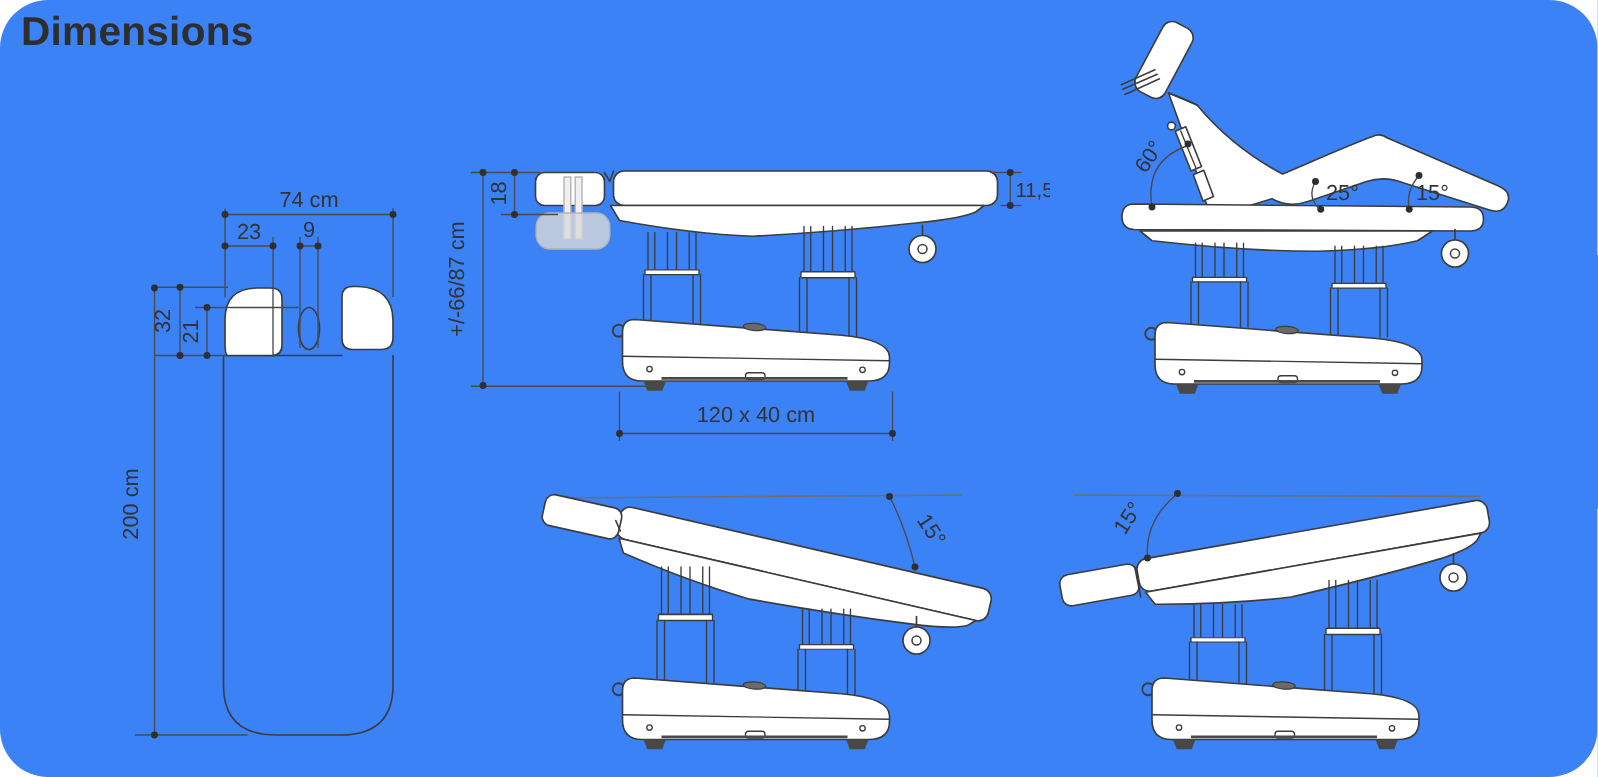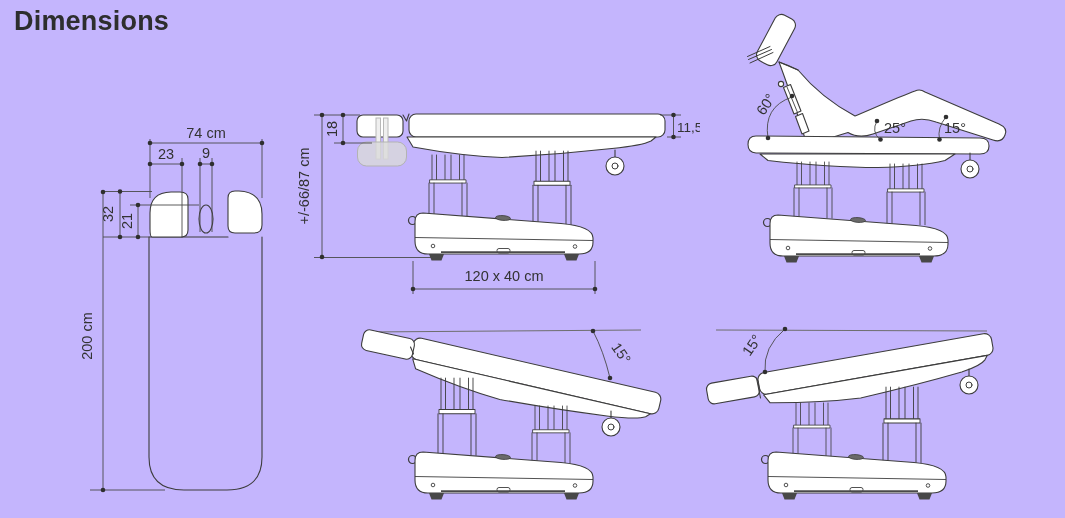--- a/index.html
+++ b/index.html
@@ -1,17 +1,17 @@
 <!DOCTYPE html>
 <html><head>
 <meta charset="utf-8">
 <style>
   html,body{margin:0;padding:0;background:#fff;}
-  #stage{position:relative;width:1065px;height:518px;background:#c4b5fd;overflow:hidden;
-         font-family:"Liberation Sans",sans-serif;}
+  #stage{position:relative;width:1065px;height:518px;background:#3b82f6;overflow:hidden;
+         font-family:"Liberation Sans",sans-serif;border-radius:32px;}
   #page-title{position:absolute;left:14px;top:6px;font-size:27px;font-weight:600;
               color:#2e2e2e;letter-spacing:.2px;}
   .view{position:absolute;}
   .ol{fill:#fff;stroke:#3d3d3d;stroke-width:1.1;stroke-linejoin:round;}
   .ln{fill:none;stroke:#3d3d3d;stroke-width:1.1;stroke-linejoin:round;stroke-linecap:round;}
   .thin{fill:none;stroke:#3d3d3d;stroke-width:0.9;}
   .dim{fill:none;stroke:#4a4a4a;stroke-width:0.9;}
   .ref{fill:none;stroke:#6e6e6e;stroke-width:1;}
   .dot{fill:#2f2f2f;stroke:none;}
   .dimtxt{font-family:"Liberation Sans",sans-serif;font-size:14.5px;fill:#333;}

